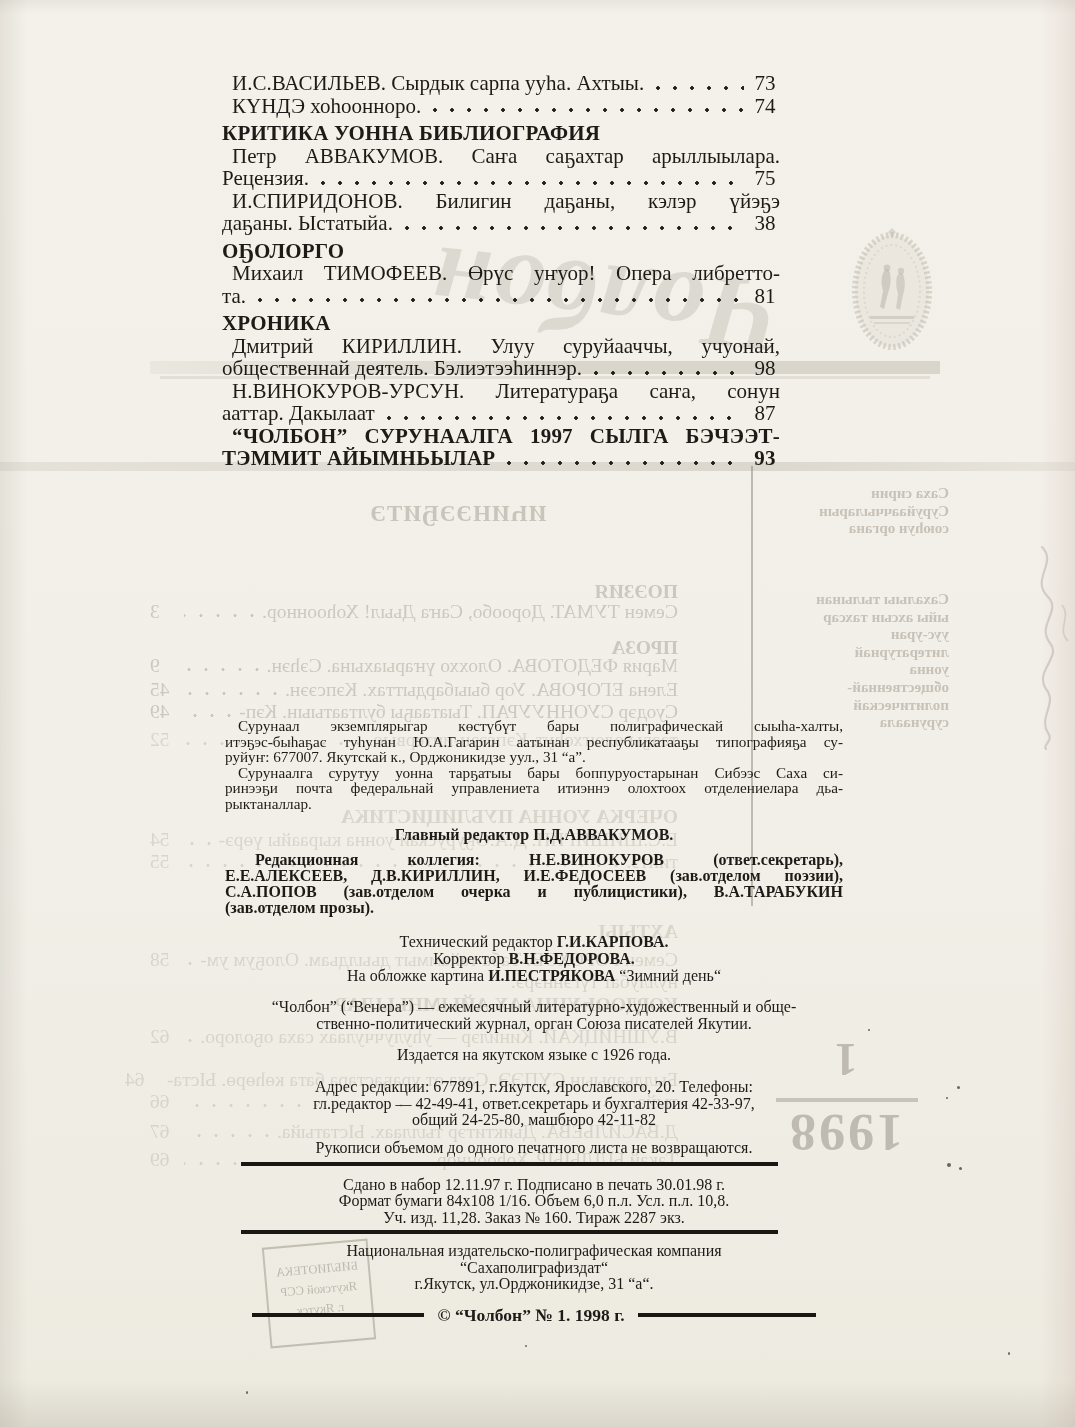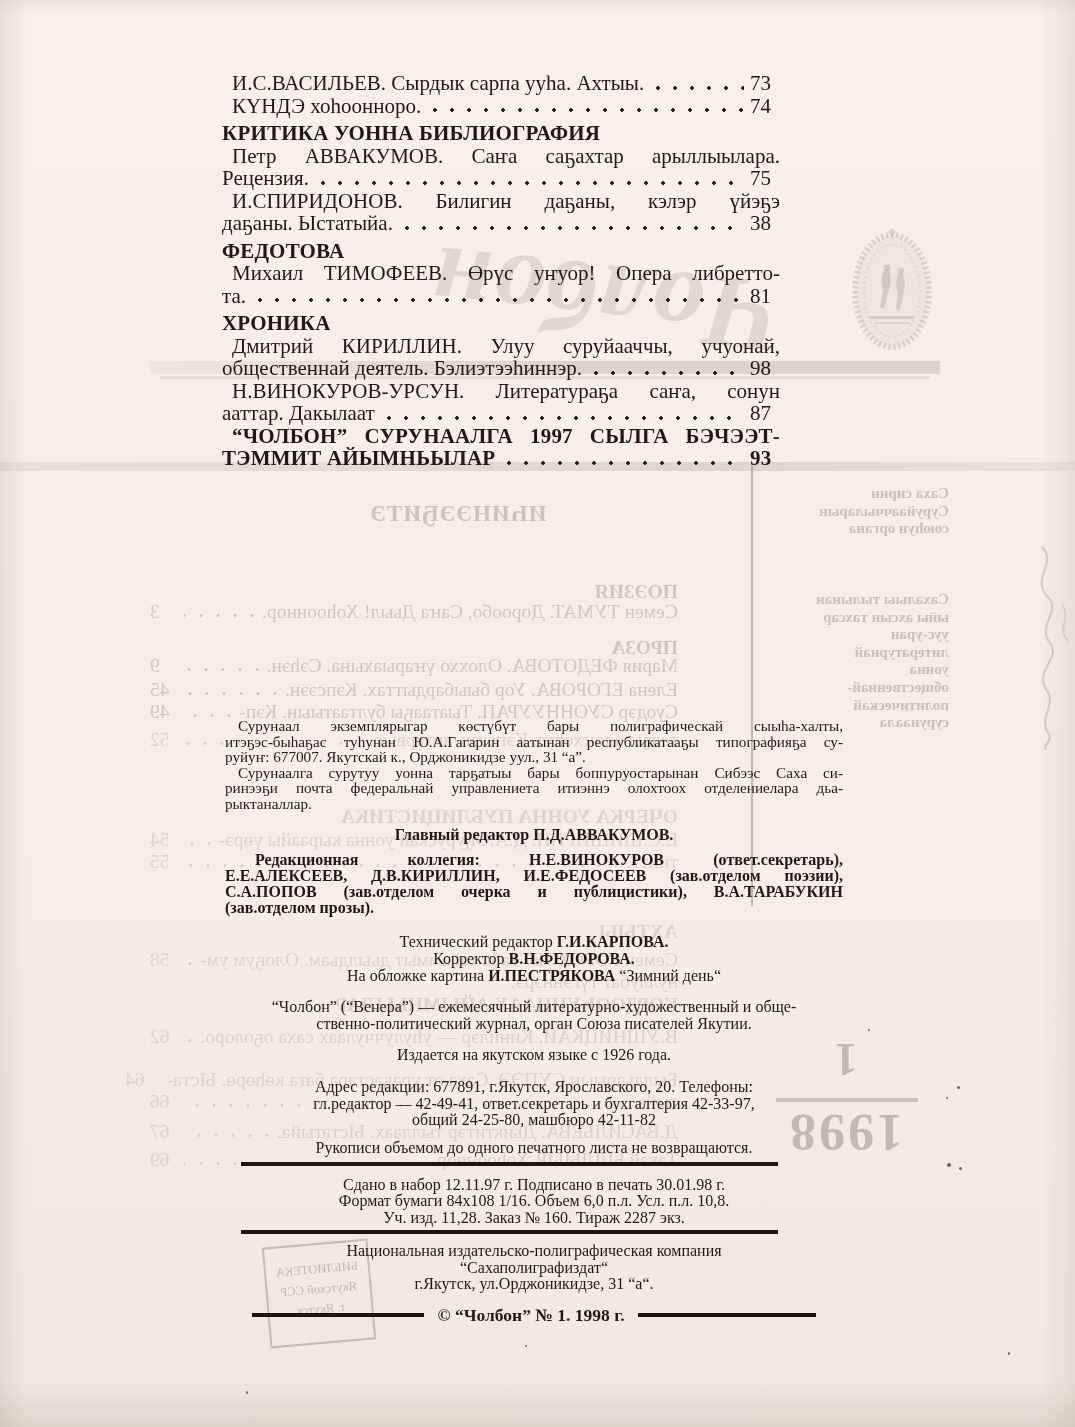--- a/index.html
+++ b/index.html
@@ -20,21 +20,21 @@
   #toc{position:absolute;left:222px;top:72px;width:558px;font-size:21px;line-height:22.5px;}
   .toc-heading{font-weight:bold;margin-top:5px;letter-spacing:.2px;}
   .toc-entry.boldline{font-weight:bold;letter-spacing:.2px;}
   .toc-entry > :first-child{padding-left:10px;}
   .toc-line{text-align:justify;text-align-last:justify;}
   .toc-last{display:flex;align-items:baseline;}
   .toc-last .t{white-space:pre;}
   .dots{flex:1;height:6px;align-self:flex-end;margin:0 6px 4px 12px;
         background-image:radial-gradient(circle at 2px 3px,#23201b 1.55px,rgba(0,0,0,0) 1.95px);
         background-size:17px 6px;background-repeat:repeat-x;}
-  .pg{min-width:30px;text-align:left;}
+  .pg{min-width:30px;text-align:center;}
 
   
   #imprint{position:absolute;left:225px;top:718px;width:618px;font-size:16px;line-height:17px;}
   .ip-para{font-size:15.2px;line-height:15.5px;}
   .ip-para + .ip-para{margin-top:0;}
   .jline{text-align:justify;text-align-last:justify;}
   .ind{text-indent:13px;}
   .center{text-align:center;}
   #chiefEditor{margin-top:15px;font-weight:bold;}
   #boardBlock{margin-top:9px;font-weight:bold;line-height:16px;}
@@ -266,21 +266,21 @@
           </div>
         </div>
         <div class="toc-entry">
           <div class="toc-line">И.СПИРИДОНОВ. Билигин даҕаны, кэлэр үйэҕэ</div>
           <div class="toc-last">
             <span class="t">даҕаны. Ыстатыйа.</span>
             <span class="dots"></span>
             <span class="pg">38</span>
           </div>
         </div>
-        <div class="toc-heading">ФЕДОТОВА</div>
+        <div class="toc-heading">ОҔОЛОРГО</div>
         <div class="toc-entry">
           <div class="toc-line">Михаил ТИМОФЕЕВ. Өрүс уҥуор! Опера либретто-</div>
           <div class="toc-last">
             <span class="t">та.</span>
             <span class="dots"></span>
             <span class="pg">81</span>
           </div>
         </div>
         <div class="toc-heading">ХРОНИКА</div>
         <div class="toc-entry">

